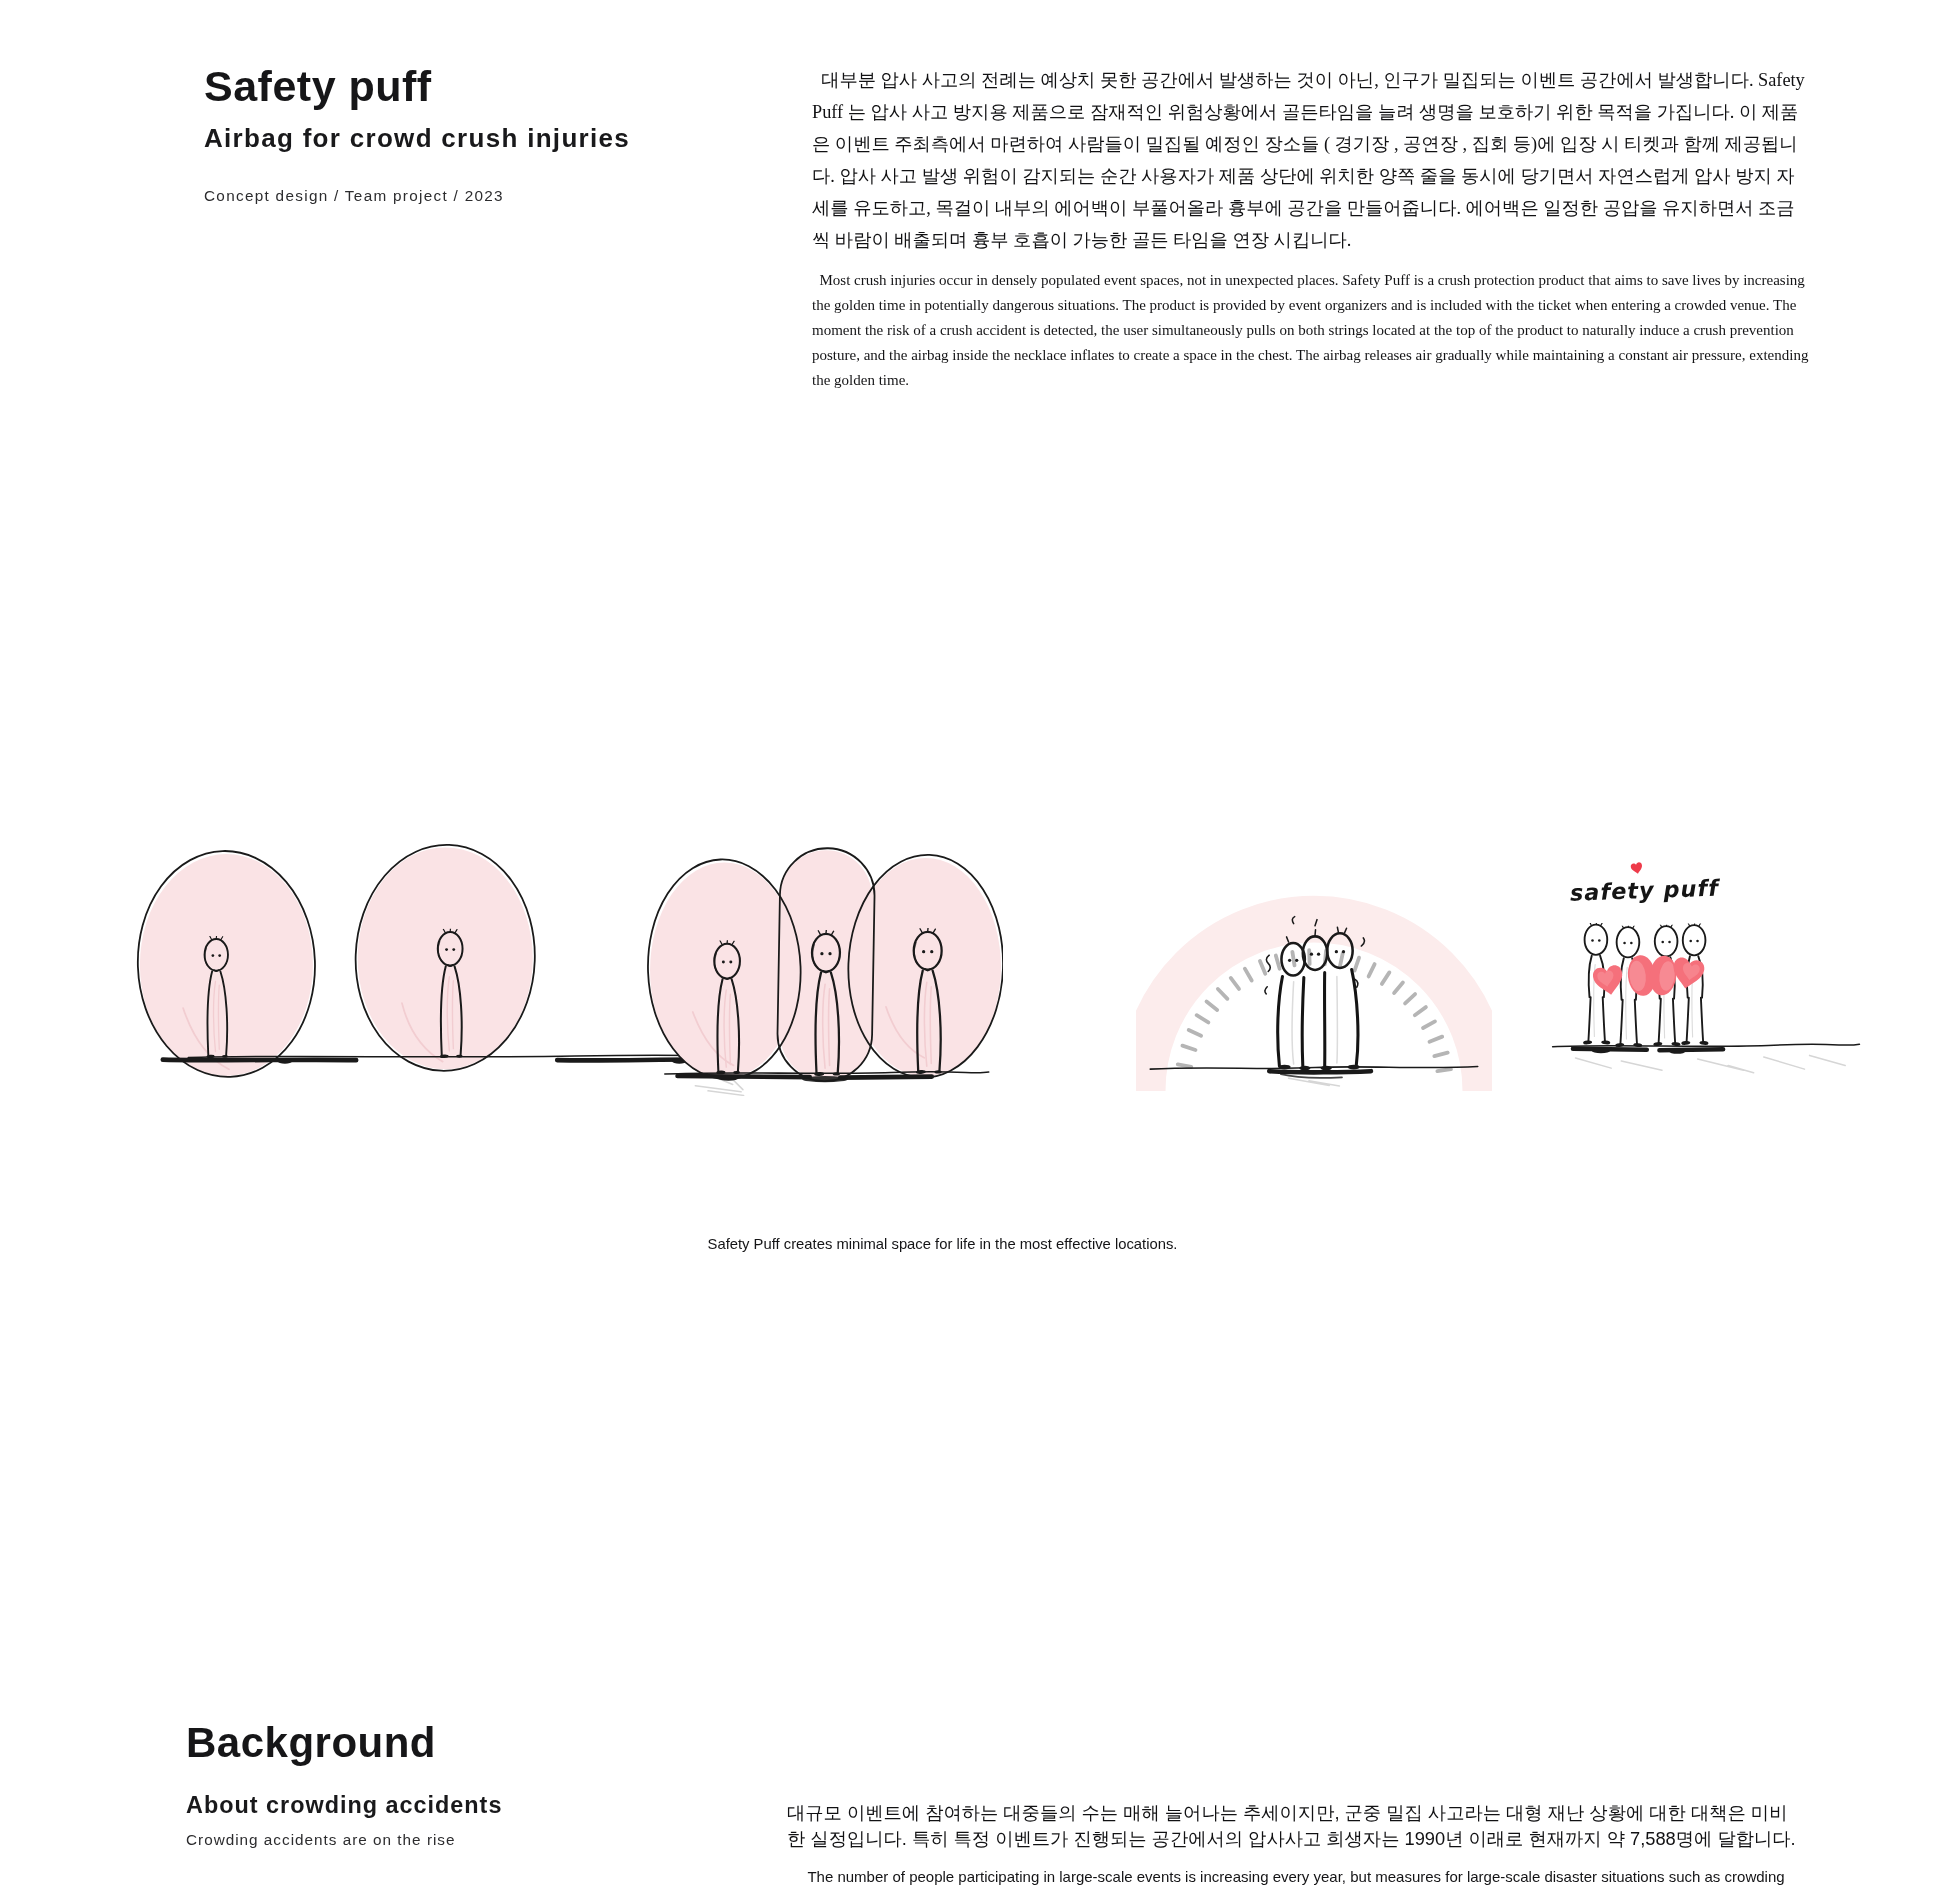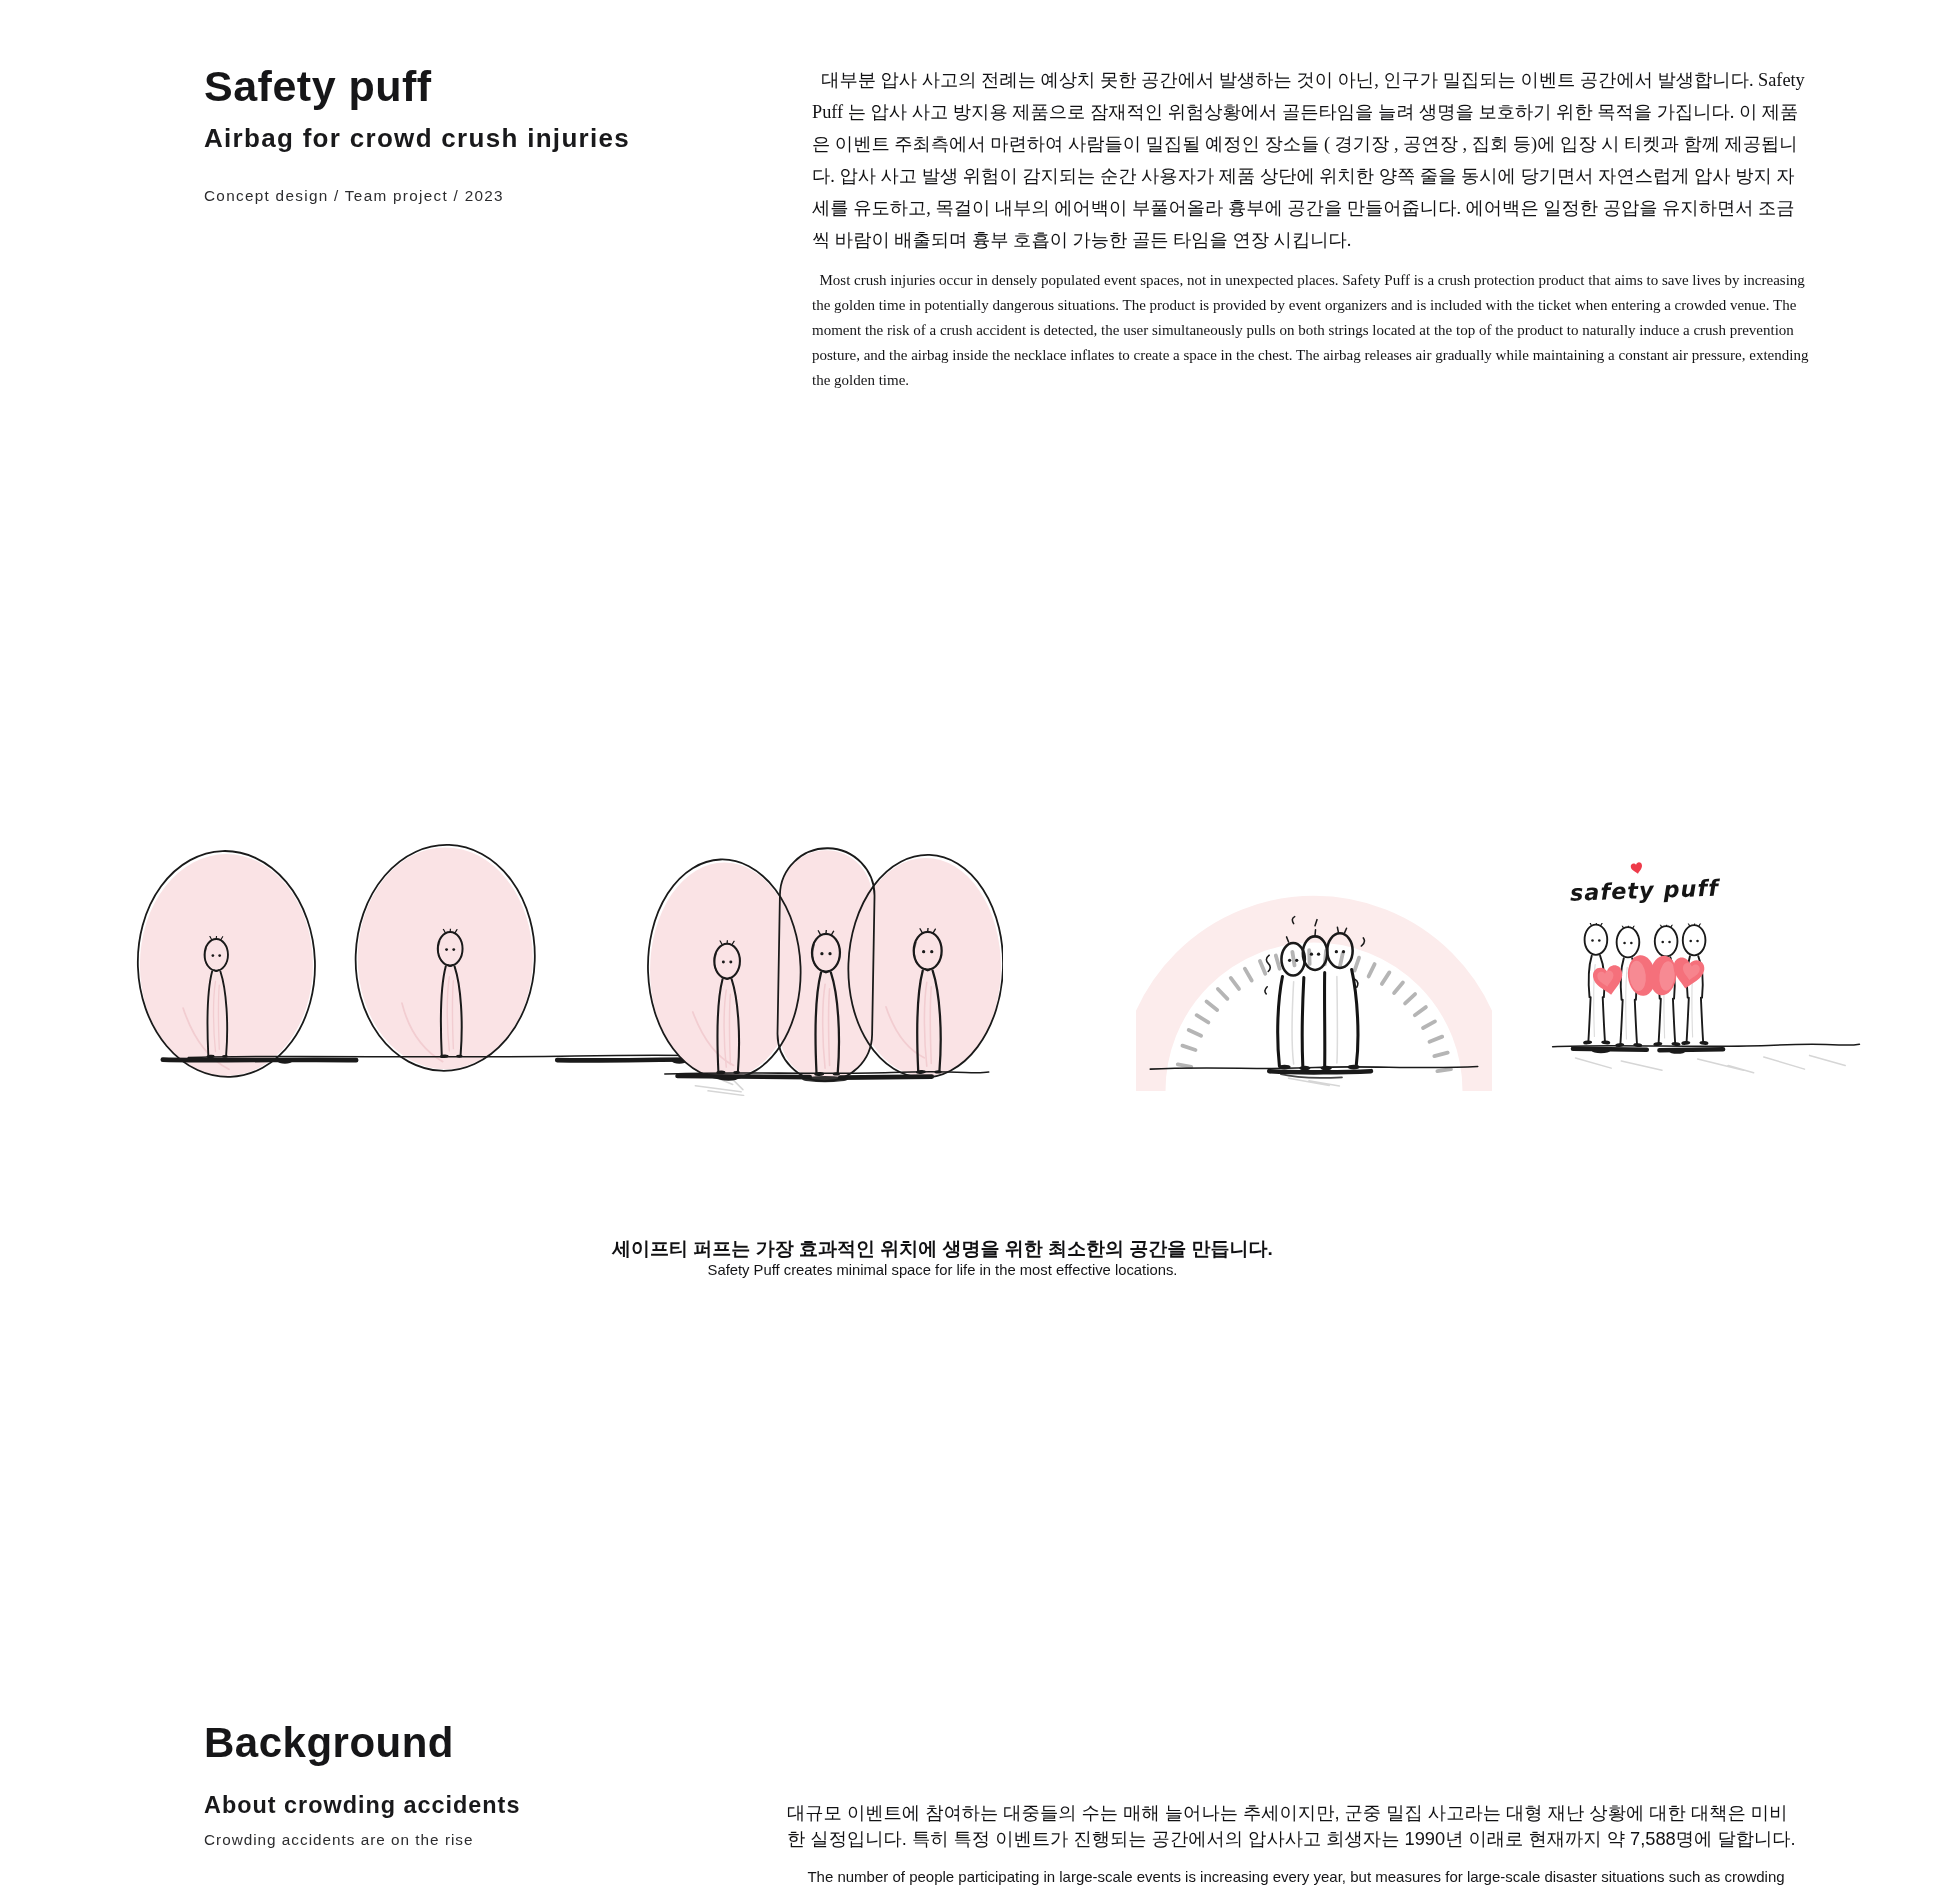--- a/index.html
+++ b/index.html
@@ -33,21 +33,21 @@
   .pink{fill:#fae3e5;stroke:none;}
   .tick{stroke:#b5b5b5;stroke-width:7.5;stroke-linecap:round;}
   .hand{font-family:"DejaVu Sans",sans-serif;font-style:italic;font-weight:700;font-size:44px;fill:#151515;letter-spacing:2px;}
 
   
   .caption{left:596px;top:1236px;width:693px;text-align:center;}
   .caption-ko{margin:0;font-size:19px;font-weight:600;color:#101012;}
   .caption-en{margin:0 0 0 0;font-size:14.8px;font-weight:400;color:#141416;}
 
   
-  .bg-left{left:204px;top:1722px;width:560px;}
+  .bg-left{left:186px;top:1722px;width:560px;}
   .bg-title{margin:0;font-size:42px;line-height:1.0;font-weight:800;letter-spacing:0.5px;color:#161618;}
   .bg-subtitle{margin:28px 0 0 0;font-size:23.4px;font-weight:700;letter-spacing:1px;color:#19191b;}
   .bg-tagline{margin:12.2px 0 0 0;font-size:15.3px;font-weight:400;letter-spacing:1px;color:#2c2c2e;}
 
   .bg-right{left:787px;top:1800px;width:1018px;}
   .bg-ko{margin:0;font-size:18.3px;line-height:25.5px;font-weight:400;color:#111113;}
   .bg-en{margin:15.3px 0 0 0;font-size:15px;line-height:22.4px;font-weight:400;color:#141416;text-align:center;}
 </style>
 </head>
 <body>
@@ -215,21 +215,20 @@
       </g>
     </g>
     <path class="thin" d="M15,408 C130,402 320,411 450,405 S585,409 618,403"></path>
     <path class="heavy" d="M55,412 L200,414 M225,415 L350,413"></path>
     <ellipse class="fill-ink" cx="110" cy="416" rx="18" ry="5"></ellipse>
     <ellipse class="fill-ink" cx="260" cy="417" rx="16" ry="5"></ellipse>
     <path class="hatch" d="M60,430 l70,20 M150,436 l80,18 M300,432 l90,22 M430,428 l80,24 M520,425 l70,20 M360,445 l50,14"></path>
   </svg>
 
   <div class="abs caption">
-    <p class="caption-ko">세이프티 퍼프는 가장 효과적인 위치에 생명을 위한 최소한의 공간을 만듭니다.</p>
     <p class="caption-en">Safety Puff creates minimal space for life in the most effective locations.</p>
   </div>
 
   <section class="abs bg-left">
     <h2 class="bg-title">Background</h2>
     <h3 class="bg-subtitle">About crowding accidents</h3>
     <p class="bg-tagline">Crowding accidents are on the rise</p>
   </section>
 
   <div class="abs bg-right">

